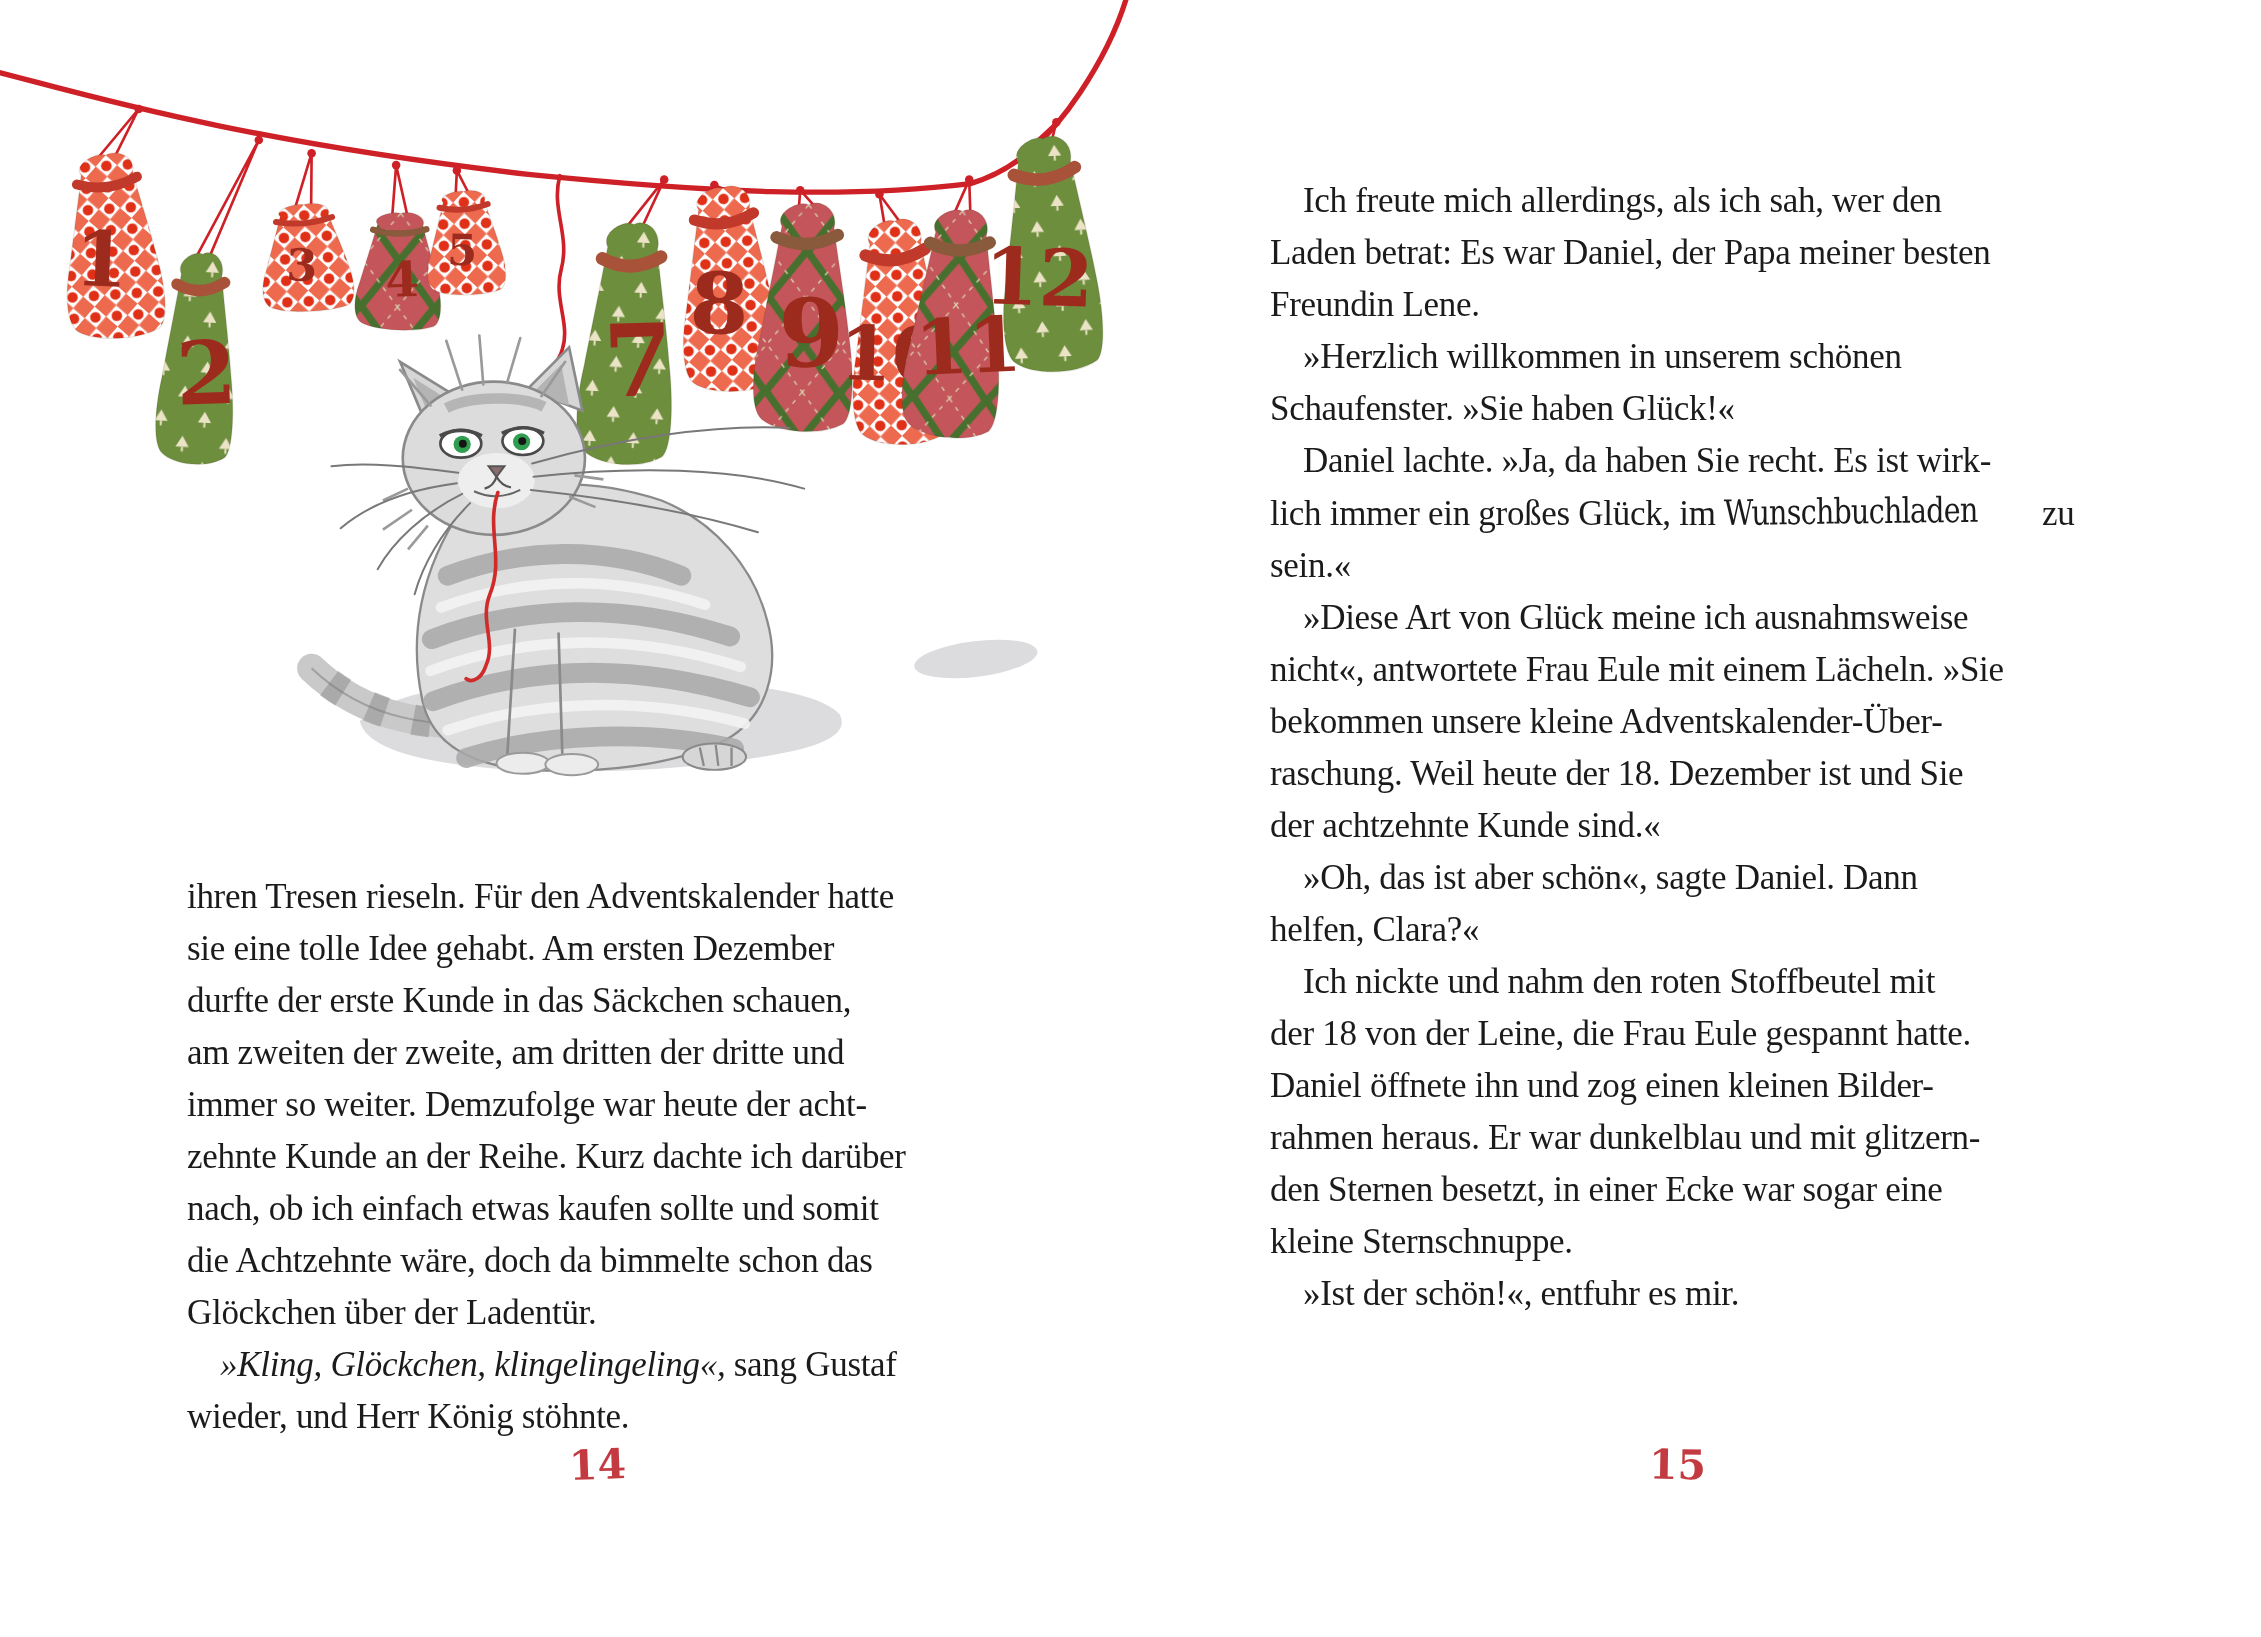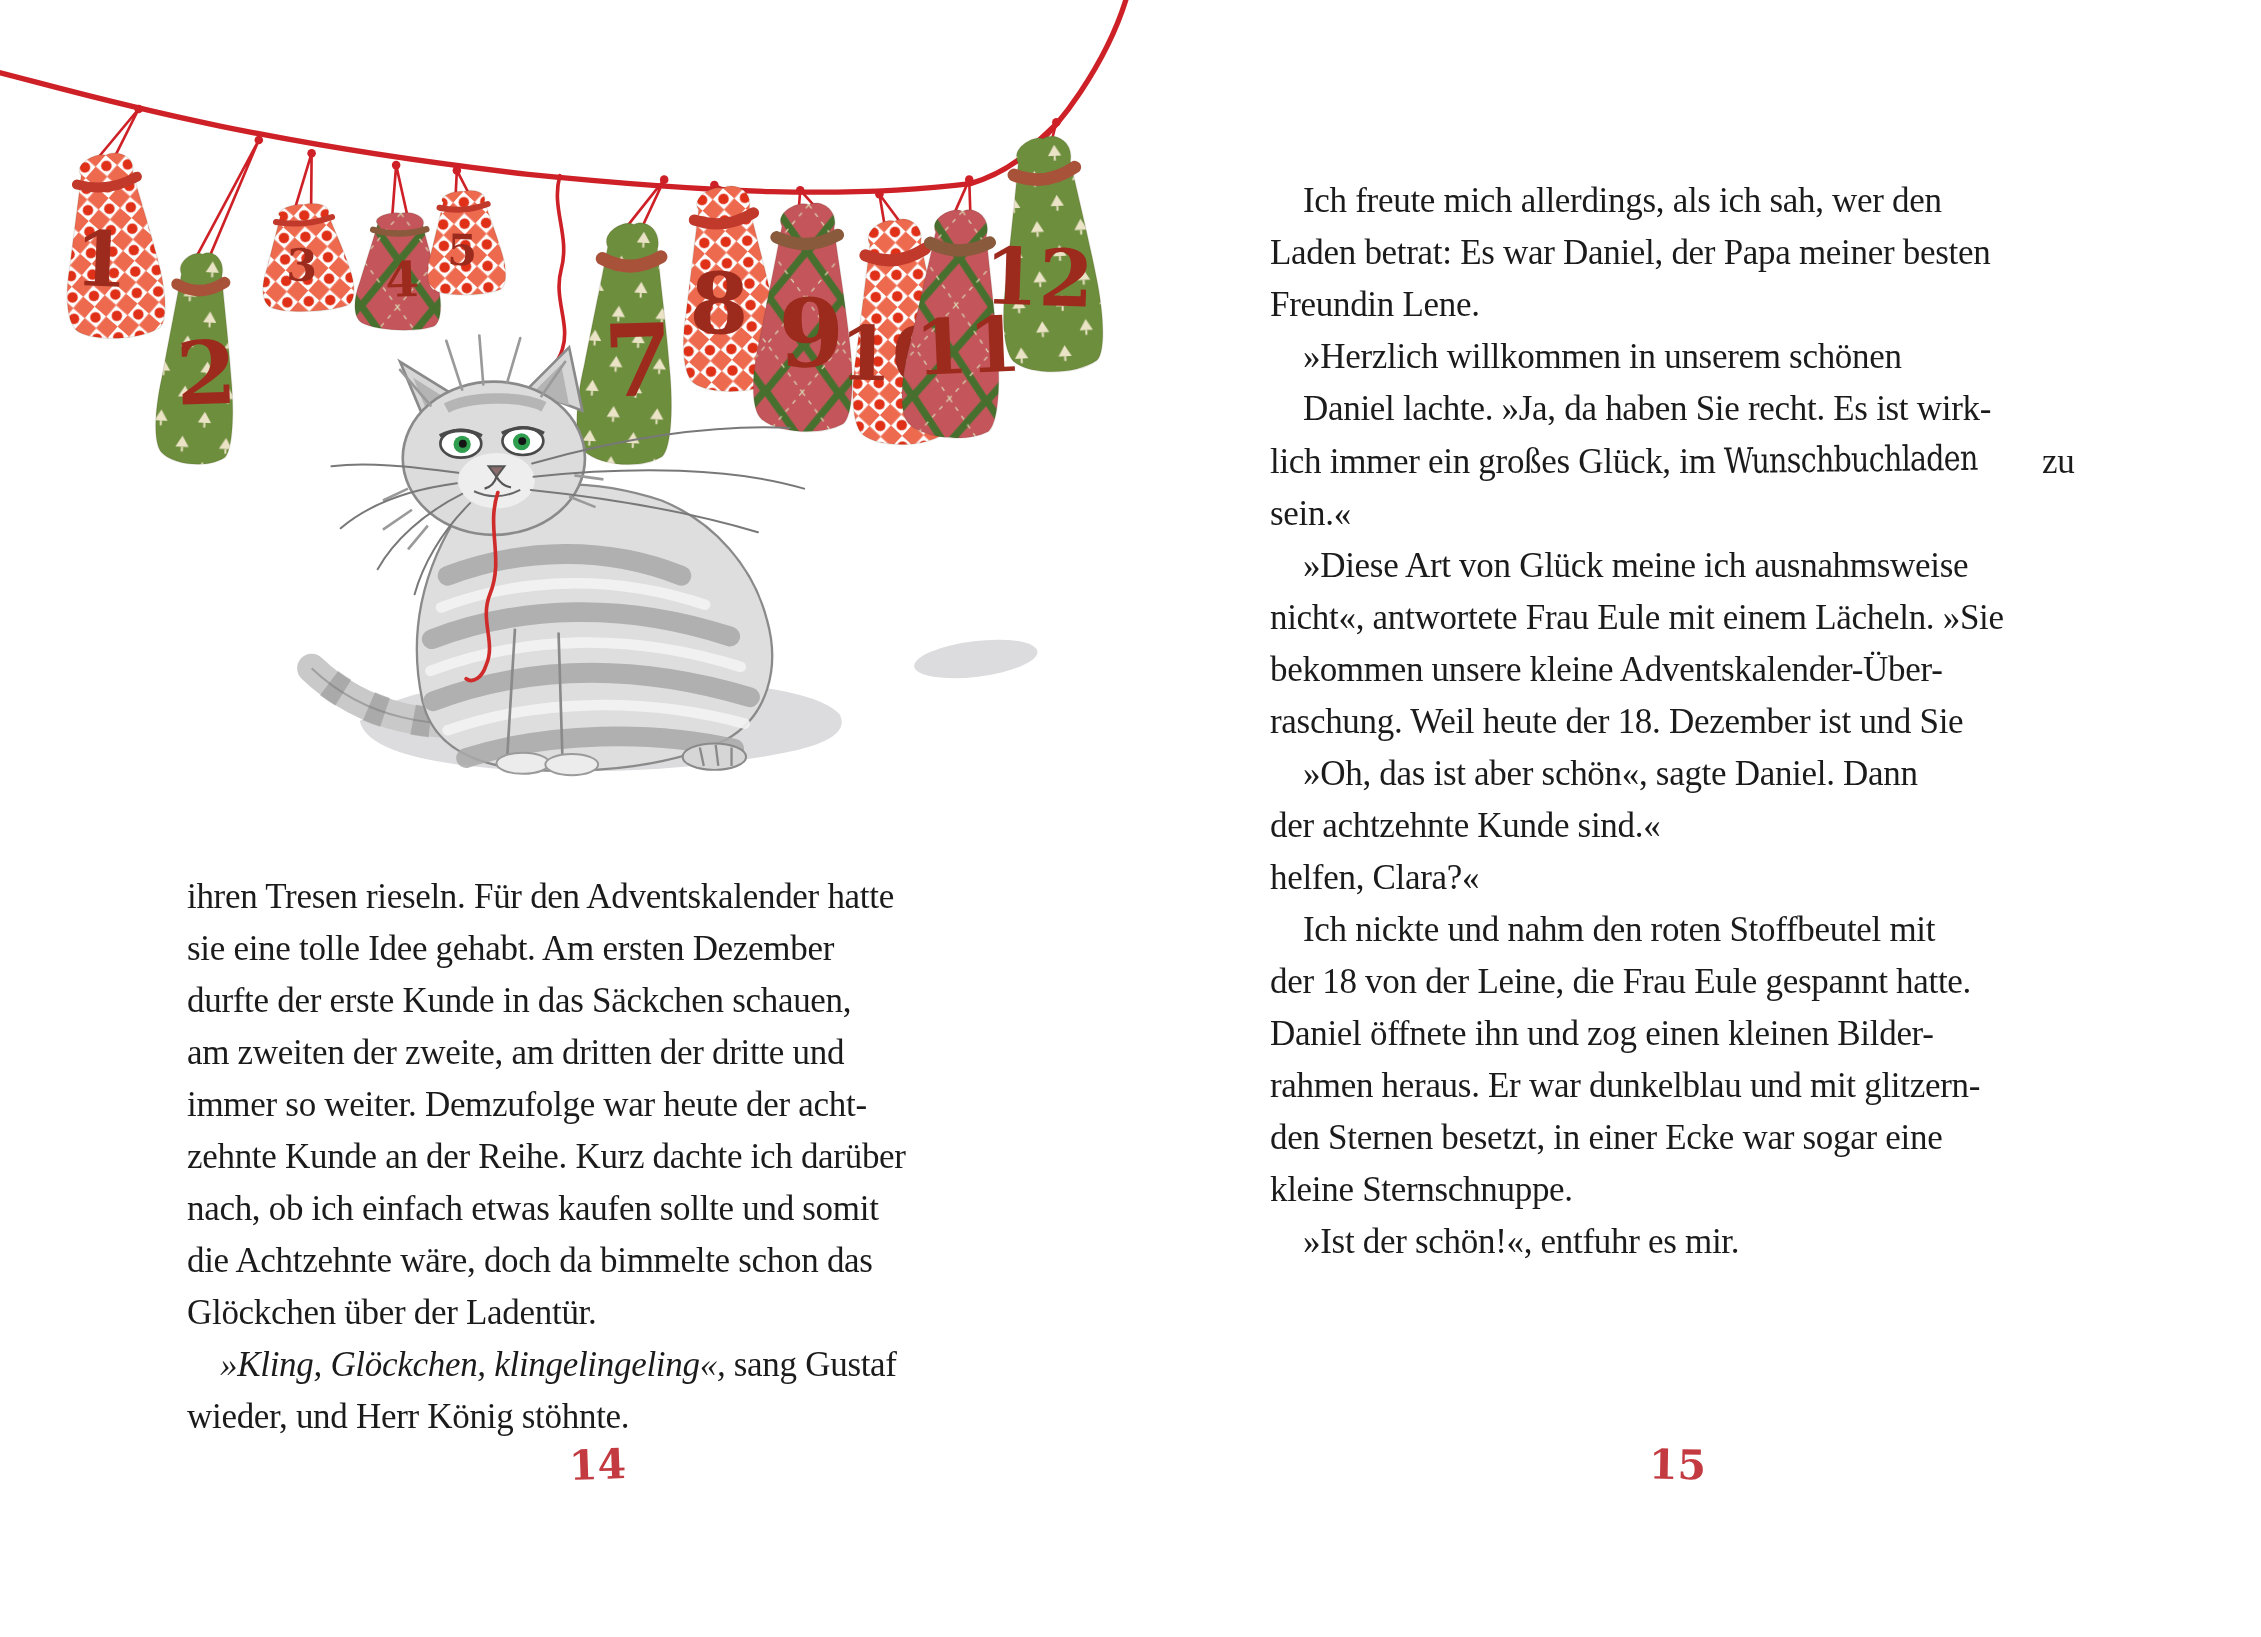--- a/index.html
+++ b/index.html
@@ -326,29 +326,30 @@
     <div class="line"><span>Glöckchen über der Ladentür.</span></div>
     <div class="line"><span class="ind"></span><span class="seg-i">»Kling, Glöckchen, klingelingeling«,</span><span> sang Gustaf</span></div>
     <div class="line"><span>wieder, und Herr König stöhnte.</span></div>
   </div>
 
 <div class="textblock" id="right-text" style="left:1270px; top:131px; width:865px;">
     <div class="line"><span class="ind"></span><span>Ich freute mich allerdings, als ich sah, wer den</span></div>
     <div class="line"><span>Laden betrat: Es war Daniel, der Papa meiner besten</span></div>
     <div class="line"><span>Freundin Lene.</span></div>
     <div class="line"><span class="ind"></span><span>»Herzlich willkommen in unserem schönen</span></div>
+    <div class="line"><span>Schaufenster. »Sie haben Glück!«</span></div>
     <div class="line"><span class="ind"></span><span>Daniel lachte. »Ja, da haben Sie recht. Es ist wirk-</span></div>
     <div class="line"><span>lich immer ein großes Glück, im </span><span class="seg-b">Wunschbuchladen</span><span> zu</span></div>
     <div class="line"><span>sein.«</span></div>
     <div class="line"><span class="ind"></span><span>»Diese Art von Glück meine ich ausnahmsweise</span></div>
     <div class="line"><span>nicht«, antwortete Frau Eule mit einem Lächeln. »Sie</span></div>
     <div class="line"><span>bekommen unsere kleine Adventskalender-Über-</span></div>
     <div class="line"><span>raschung. Weil heute der 18. Dezember ist und Sie</span></div>
+    <div class="line"><span>der achtzehnte Kunde sind.«</span></div>
     <div class="line"><span class="ind"></span><span>»Oh, das ist aber schön«, sagte Daniel. Dann</span></div>
-    <div class="line"><span>der achtzehnte Kunde sind.«</span></div>
     <div class="line"><span>helfen, Clara?«</span></div>
     <div class="line"><span class="ind"></span><span>Ich nickte und nahm den roten Stoffbeutel mit</span></div>
     <div class="line"><span>der 18 von der Leine, die Frau Eule gespannt hatte.</span></div>
     <div class="line"><span>Daniel öffnete ihn und zog einen kleinen Bilder-</span></div>
     <div class="line"><span>rahmen heraus. Er war dunkelblau und mit glitzern-</span></div>
     <div class="line"><span>den Sternen besetzt, in einer Ecke war sogar eine</span></div>
     <div class="line"><span>kleine Sternschnuppe.</span></div>
     <div class="line"><span class="ind"></span><span>»Ist der schön!«, entfuhr es mir.</span></div>
   </div>
 

